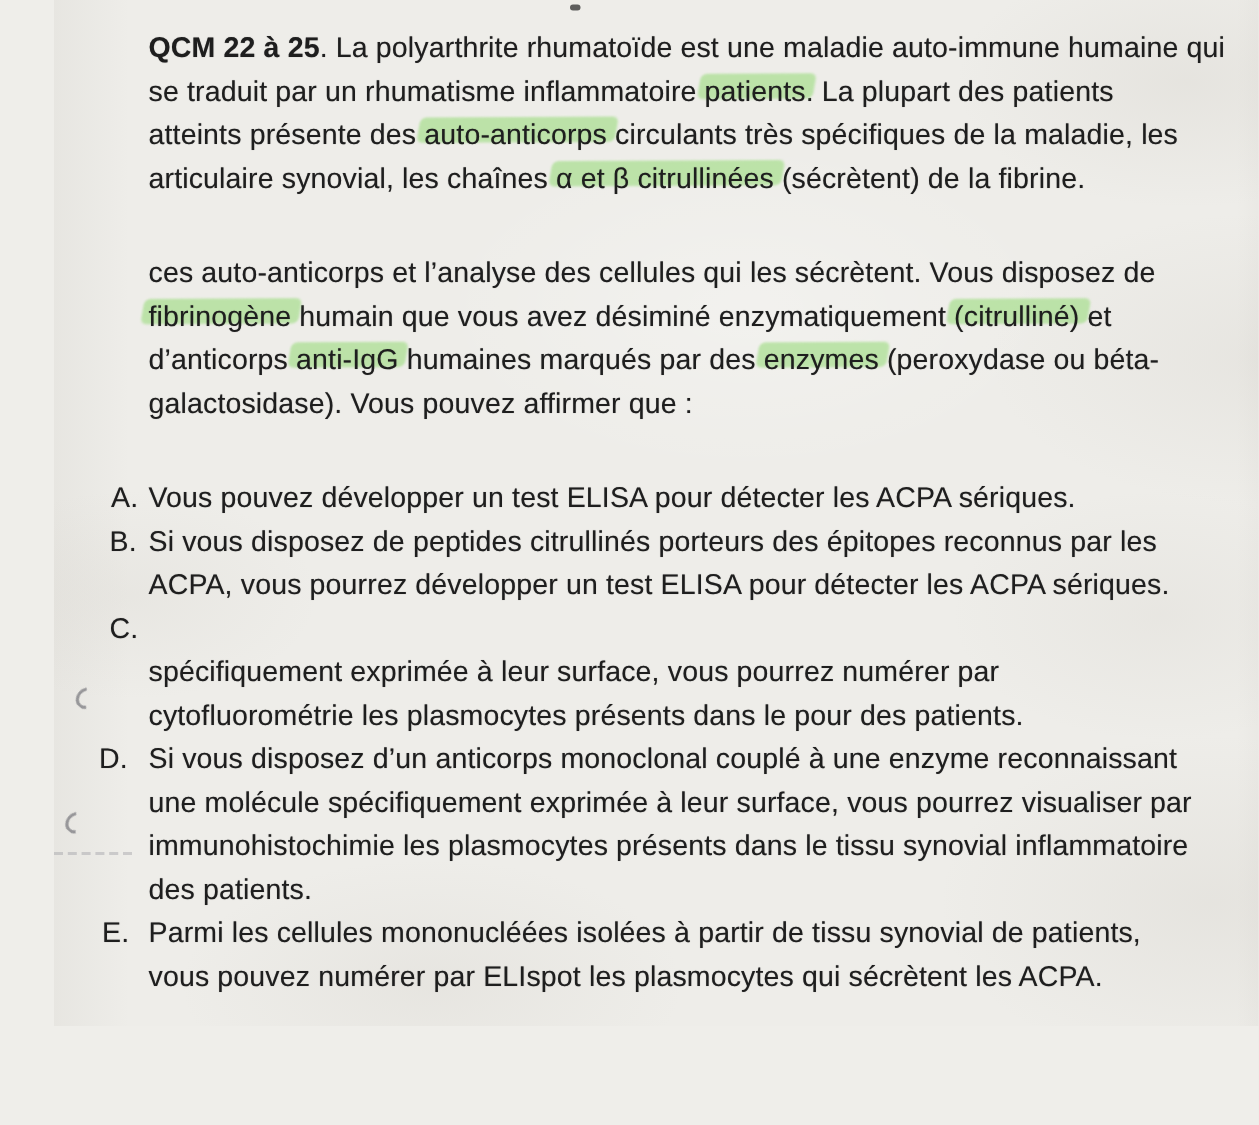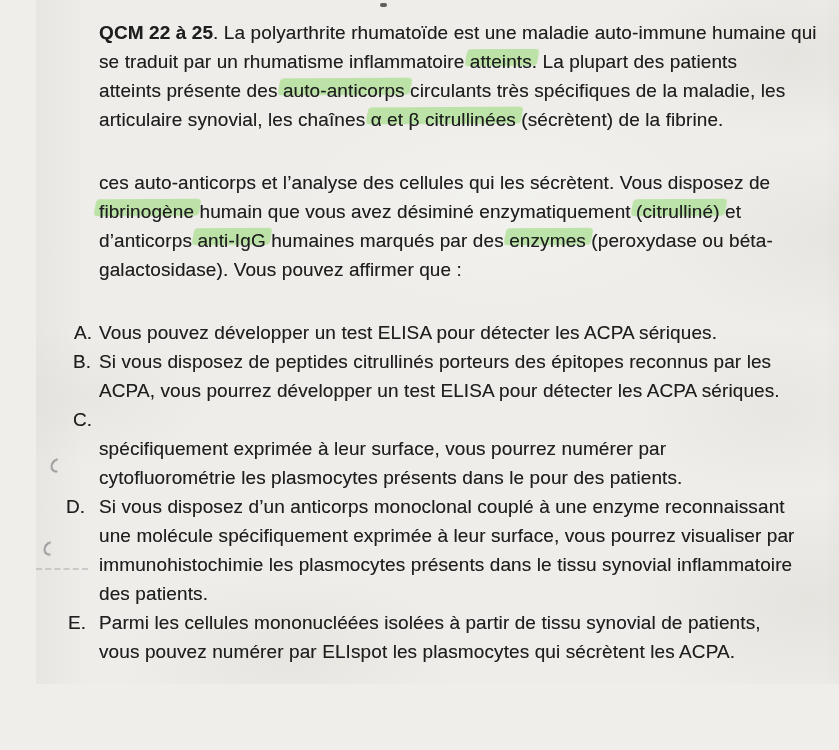--- a/index.html
+++ b/index.html
@@ -84,21 +84,21 @@
   <div class="mark ghost" style="left:816px;top:42px;width:16px;height:10px;"></div>
   <div class="mark ghost" style="left:820px;top:232px;width:14px;height:9px;"></div>
   <div class="mark ghost" style="left:814px;top:700px;width:18px;height:10px;"></div>
   <div class="mark smudge-paren" style="left:320px;top:731px;"></div>
   <div class="mark smudge-green" style="left:336px;top:736px;"></div>
 
   <div class="content">
 
     <div class="para">
       <div class="line"><span class="b">QCM 22 à 25</span><span>. La polyarthrite rhumatoïde est une maladie auto-immune humaine qui</span></div>
-      <div class="line"><span>se traduit par un rhumatisme inflammatoire </span><span class="hl">atteints</span><span>. La plupart des patients</span></div>
+      <div class="line"><span>se traduit par un rhumatisme inflammatoire </span><span class="hl">patients</span><span>. La plupart des patients</span></div>
       <div class="line"><span>atteints présente des </span><span class="hl">auto-anticorps</span><span> circulants très spécifiques de la maladie, les</span></div>
       <div class="line"><span>articulaire synovial, les chaînes </span><span class="hl">α et β citrullinées</span><span> (sécrètent) de la fibrine.</span></div>
     </div>
 
     <div class="para">
       <div class="line"><span>ces auto-anticorps et l’analyse des cellules qui les sécrètent. Vous disposez de</span></div>
       <div class="line"><span class="hl">fibrinogène</span><span> humain que vous avez désiminé enzymatiquement </span><span class="hl">(citrulliné)</span><span> et</span></div>
       <div class="line"><span>d’anticorps </span><span class="hl">anti-IgG</span><span> humaines marqués par des </span><span class="hl">enzymes</span><span> (peroxydase ou béta-</span></div>
       <div class="line"><span>galactosidase). Vous pouvez affirmer que :</span></div>
     </div>

